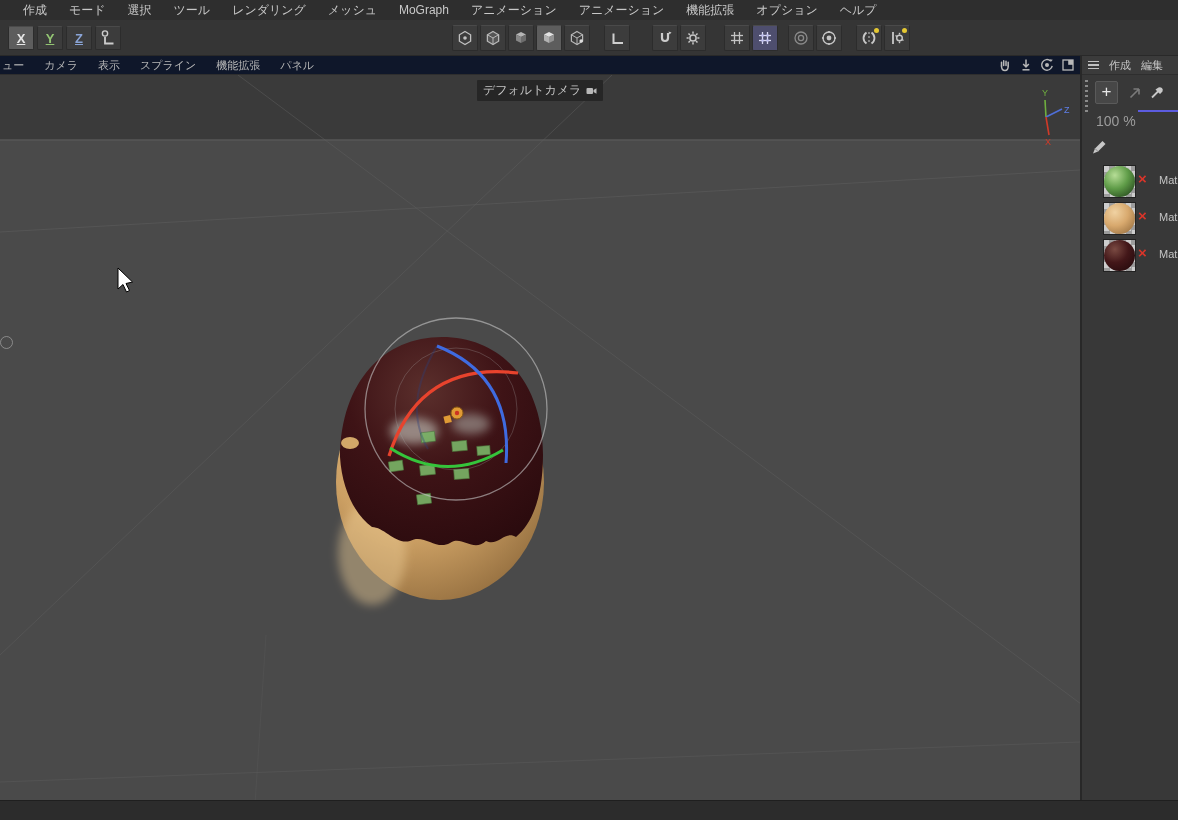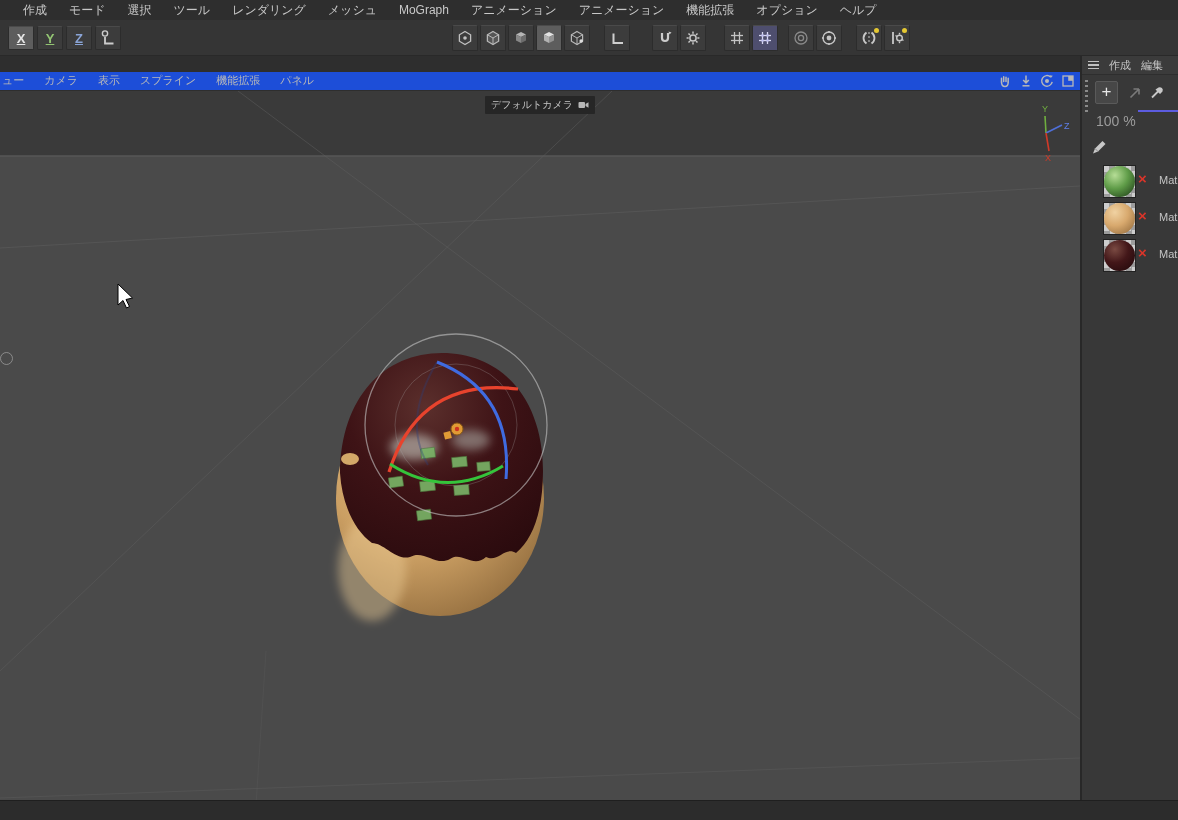--- a/index.html
+++ b/index.html
@@ -25,33 +25,33 @@
   .center-tools { position:absolute; left:452px; top:5px; display:flex; align-items:center; }
   .grp { display:flex; gap:2px; }
   .badge-dot { position:absolute; width:5px; height:5px; border-radius:50%;
     background:#e5c832; top:2px; right:2px; }
   .rel { position:relative; }
 
   
   .content { display:flex; height:744px; }
   .viewport-col { width:1080px; display:flex; flex-direction:column; }
 
-  .vp-menubar { height:19px; background:#1d4ed8; display:flex; align-items:center;
-    font-size:11px; color:#b8b8b8; border-bottom:1px solid #2e2e2e; position:relative;margin-top:16px; }
+  .vp-menubar { height:19px; background:#0f172a; display:flex; align-items:center;
+    font-size:11px; color:#b8b8b8; border-bottom:1px solid #2e2e2e; position:relative; }
   .vp-menubar .mi { padding:0 10px; white-space:nowrap; }
   .vp-menubar .mi:first-child { padding-left:2px; }
   .vp-nav-icons { position:absolute; right:4px; top:1px; display:flex; gap:5px; }
   .vp-nav-icons svg { display:block; }
 
   .viewport { position:relative; width:1080px; height:725px; overflow:hidden;
     background:linear-gradient(#3a3a3a 0,#3a3a3a 64px,#4a4a4a 66px,#4a4a4a 100%); }
   .viewport svg.scene { position:absolute; left:0; top:0; }
 
   .cam-label { position:absolute; left:477px; top:5px; background:#262626; color:#c6c6c6;
-    font-size:10px; padding:2px 6px; display:flex; align-items:center; gap:5px; border-radius:1px;margin-left:8px; }
+    font-size:12px; padding:2px 6px; display:flex; align-items:center; gap:5px; border-radius:1px; }
   .axis-ind { position:absolute; left:1022px; top:12px; }
   .edge-circle { position:absolute; left:0px; top:261px; width:13px; height:13px;
     border:1.5px solid #9a9a9a; border-radius:50%; opacity:.8; }
 
   
   .right-panel { width:98px; background:#383838; border-left:2px solid #282828; position:relative; }
   .panel-header { height:19px; background:#3b3b3b; border-bottom:1px solid #2e2e2e;
     display:flex; align-items:center; font-size:11px; color:#c6c6c6; gap:10px; padding-left:6px; }
   .hamburger { display:flex; flex-direction:column; gap:2px; }
   .hamburger i { display:block; width:11px; height:1.5px; background:#c0c0c0; }

